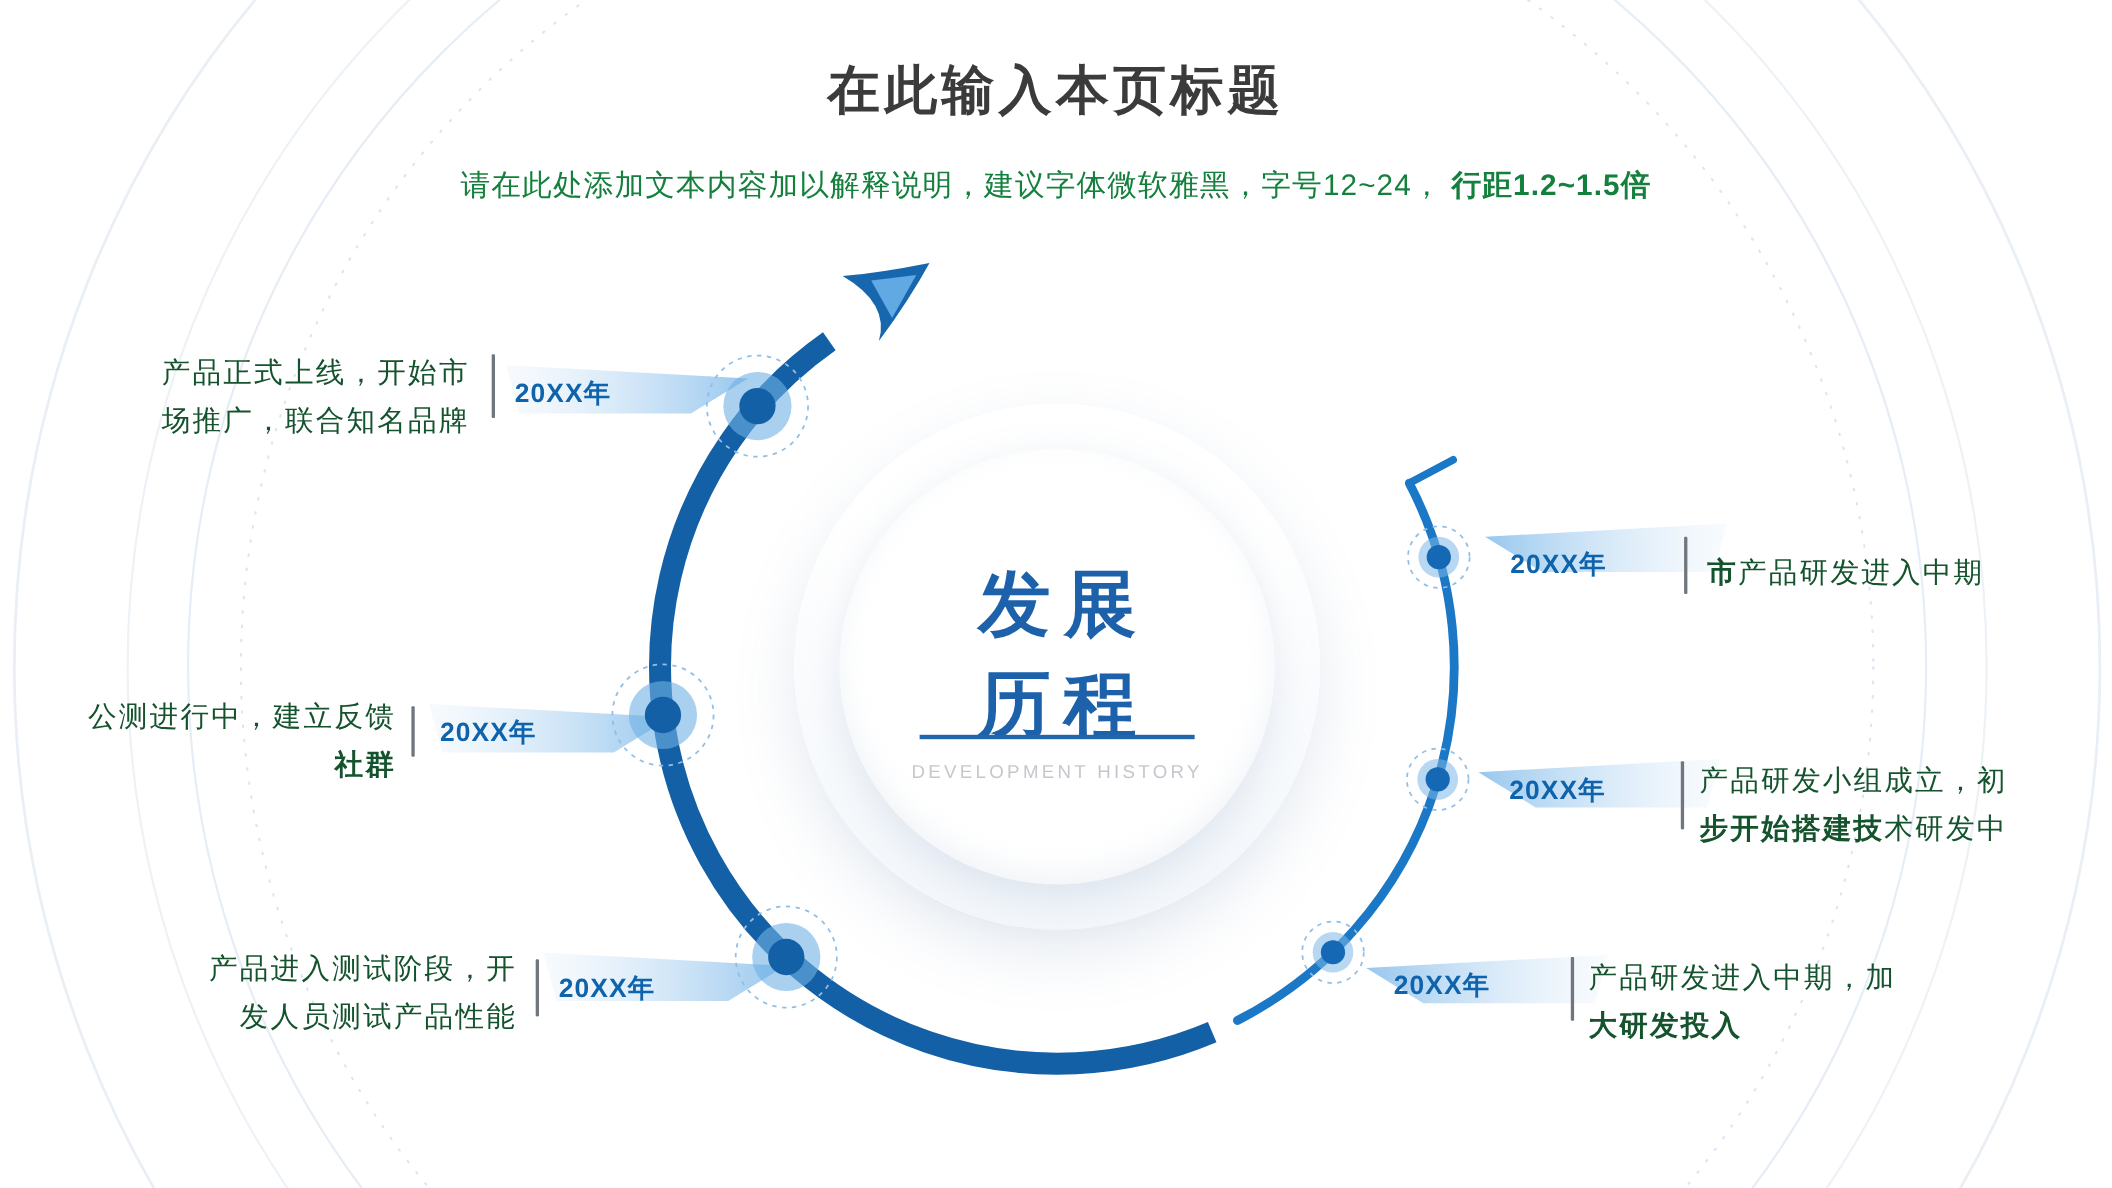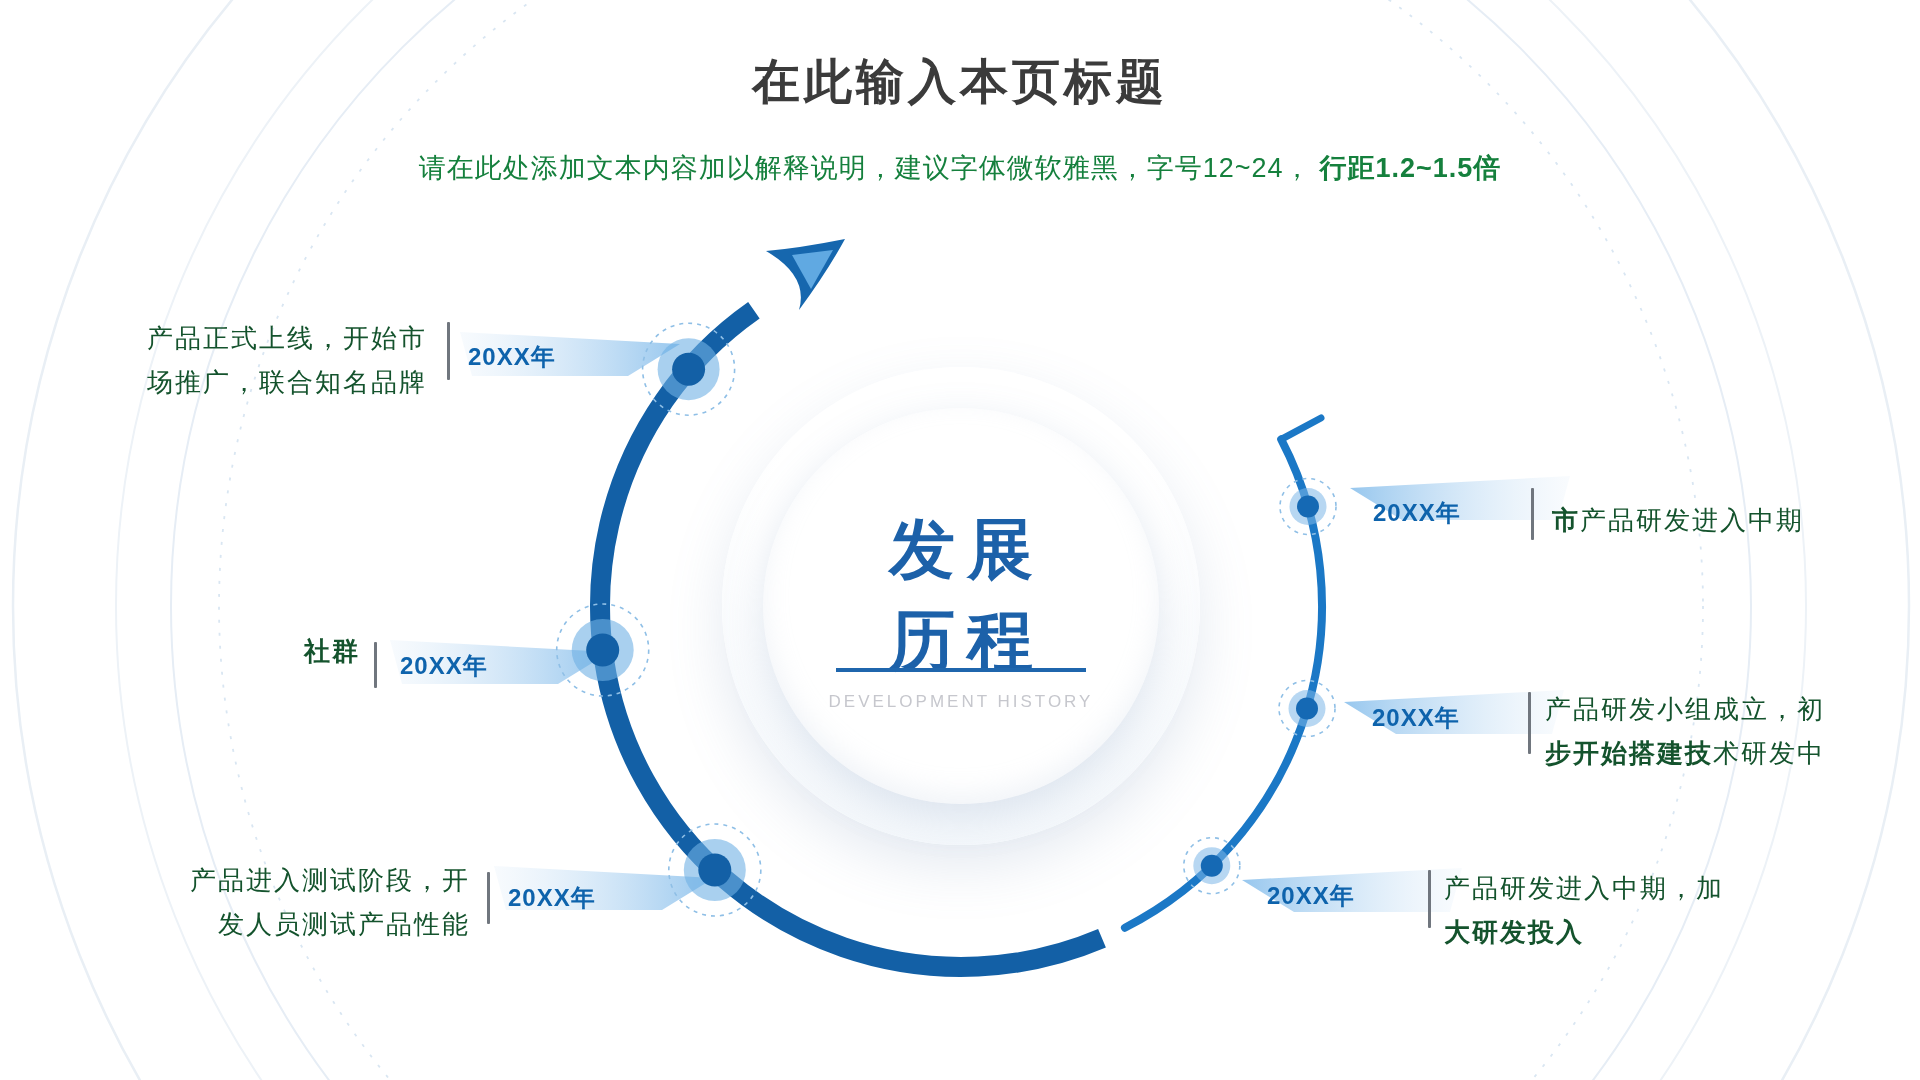--- a/index.html
+++ b/index.html
@@ -150,20 +150,21 @@
   <div class="center-caption">DEVELOPMENT HISTORY</div>
 
   <div class="desc align-r d-l1">
     <div><span class="b"></span><span>产品正式上线，开始市</span><span class="b"></span></div>
     <div><span class="b"></span><span>场推广，联合知名品牌</span><span class="b"></span></div>
   </div>
   <div class="divider v-l1"></div>
   <div class="year y-l1">20XX年</div>
 
   <div class="desc align-r d-l2">
+    <div><span class="b"></span><span>公测进行中，建立反馈</span><span class="b"></span></div>
     <div><span class="b">社群</span><span></span><span class="b"></span></div>
   </div>
   <div class="divider v-l2"></div>
   <div class="year y-l2">20XX年</div>
 
   <div class="desc align-r d-l3">
     <div><span class="b"></span><span>产品进入测试阶段，开</span><span class="b"></span></div>
     <div><span class="b"></span><span>发人员测试产品性能</span><span class="b"></span></div>
   </div>
   <div class="divider v-l3"></div>

